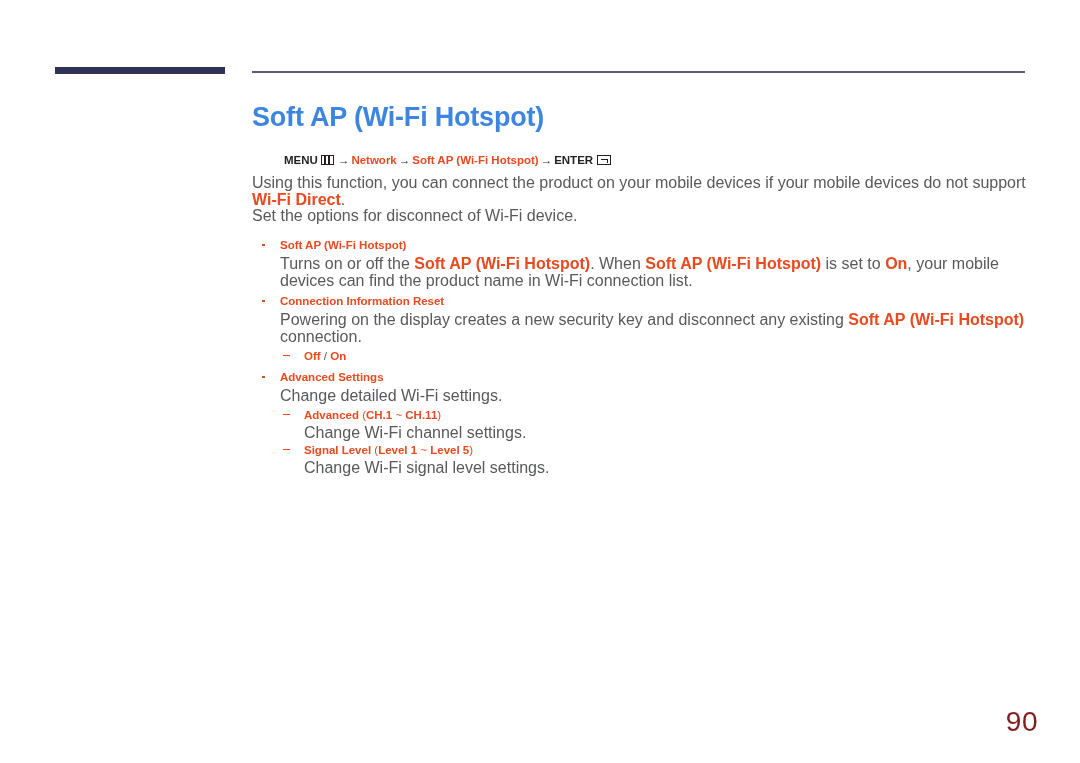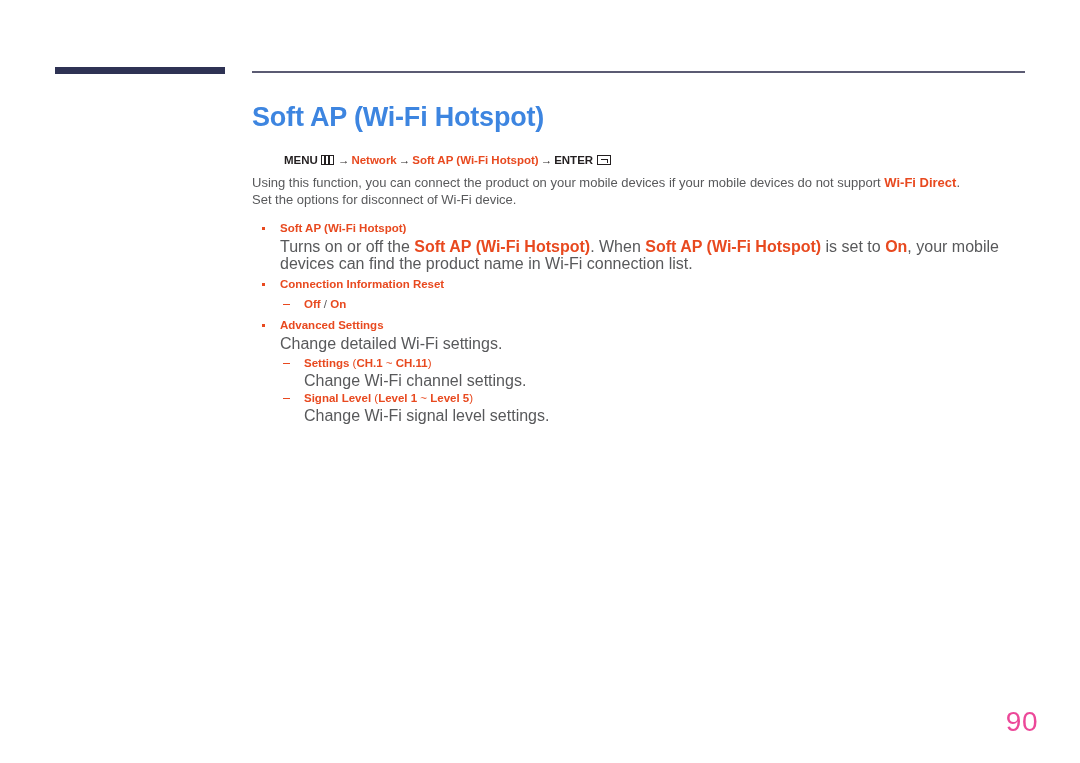--- a/index.html
+++ b/index.html
@@ -110,21 +110,21 @@
     right: 2.5px;
     top: 2.5px;
     width: 0;
     height: 4px;
     border-right: 1.4px solid #231f20;
   }
 
   
   p.body-text {
     margin: 7px 0 0 0;
-    font-size: 13px;
+    font-size: 16px;
     line-height: 16.5px;
     color: #58595b;
   }
   p.body-text .accent-b {
     color: #e8491f;
     font-weight: bold;
   }
 
   
   ul.bullets {
@@ -202,21 +202,21 @@
     padding-left: 24px;
     margin-top: 0px;
   }
 
   
   .page-number {
     position: absolute;
     right: 42px;
     bottom: 25px;
     font-size: 28px;
-    color: #ec4899;
+    color: #7f1d1d;
     font-weight: normal;
     letter-spacing: 0.5px;
     text-align: center;
   }
 </style>
 </head>
 <body>
 
 <div class="hdr-bar"></div>
 <div class="hdr-rule"></div>
@@ -241,36 +241,39 @@
       <div class="b-title">Soft AP (Wi-Fi Hotspot)</div>
       <div class="b-desc">
         <span>Turns on or off the </span><span class="accent-b">Soft AP (Wi-Fi Hotspot)</span><span>. When </span><span class="accent-b">Soft AP (Wi-Fi Hotspot)</span><span> is set to </span><span class="accent-b">On</span><span>, your mobile devices can find the product name in Wi-Fi connection list.</span>
       </div>
     </li>
 
 
     <li>
       <span class="dot"></span>
       <div class="b-title">Connection Information Reset</div>
+      <div class="b-desc">
+        <span>Powering on the display creates a new security key and disconnect any existing </span><span class="accent-b">Soft AP (Wi-Fi Hotspot)</span><span> connection.</span>
+      </div>
       <ul class="subs">
         <li>
           <span class="dash"></span>
           <div class="s-title"><span>Off</span><span class="slash"> / </span><span>On</span></div>
         </li>
       </ul>
     </li>
 
     <li>
       <span class="dot"></span>
       <div class="b-title">Advanced Settings</div>
       <div class="b-desc">Change detailed Wi-Fi settings.</div>
       <ul class="subs">
         <li>
           <span class="dash"></span>
-          <div class="s-title"><span>Settings</span><span class="paren"> (</span><span>CH.1</span><span class="paren"> ~ </span><span>CH.11</span><span class="paren">)</span></div>
+          <div class="s-title"><span>Advanced</span><span class="paren"> (</span><span>CH.1</span><span class="paren"> ~ </span><span>CH.11</span><span class="paren">)</span></div>
           <div class="s-desc" style="padding-left:0">Change Wi-Fi channel settings.</div>
         </li>
         <li>
           <span class="dash"></span>
           <div class="s-title"><span>Signal Level</span><span class="paren"> (</span><span>Level 1</span><span class="paren"> ~ </span><span>Level 5</span><span class="paren">)</span></div>
           <div class="s-desc" style="padding-left:0">Change Wi-Fi signal level settings.</div>
         </li>
       </ul>
     </li>
 

